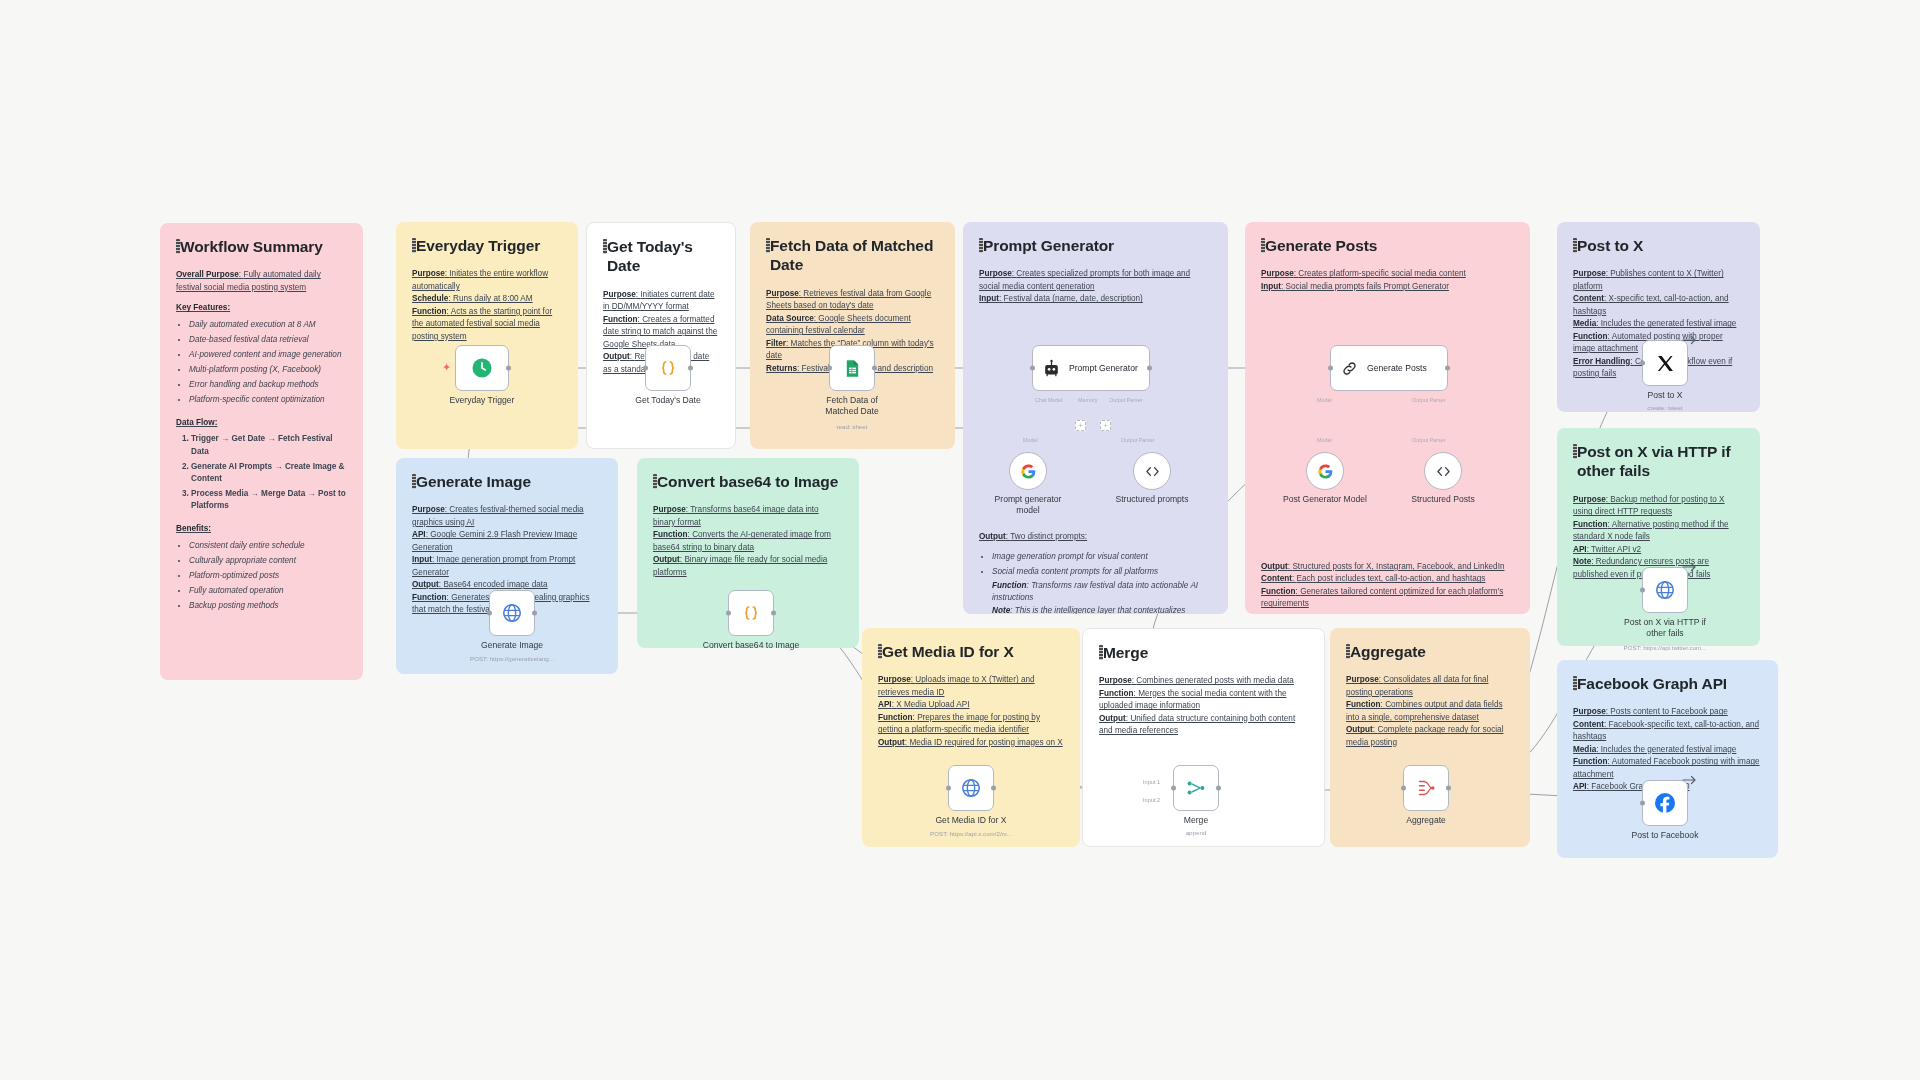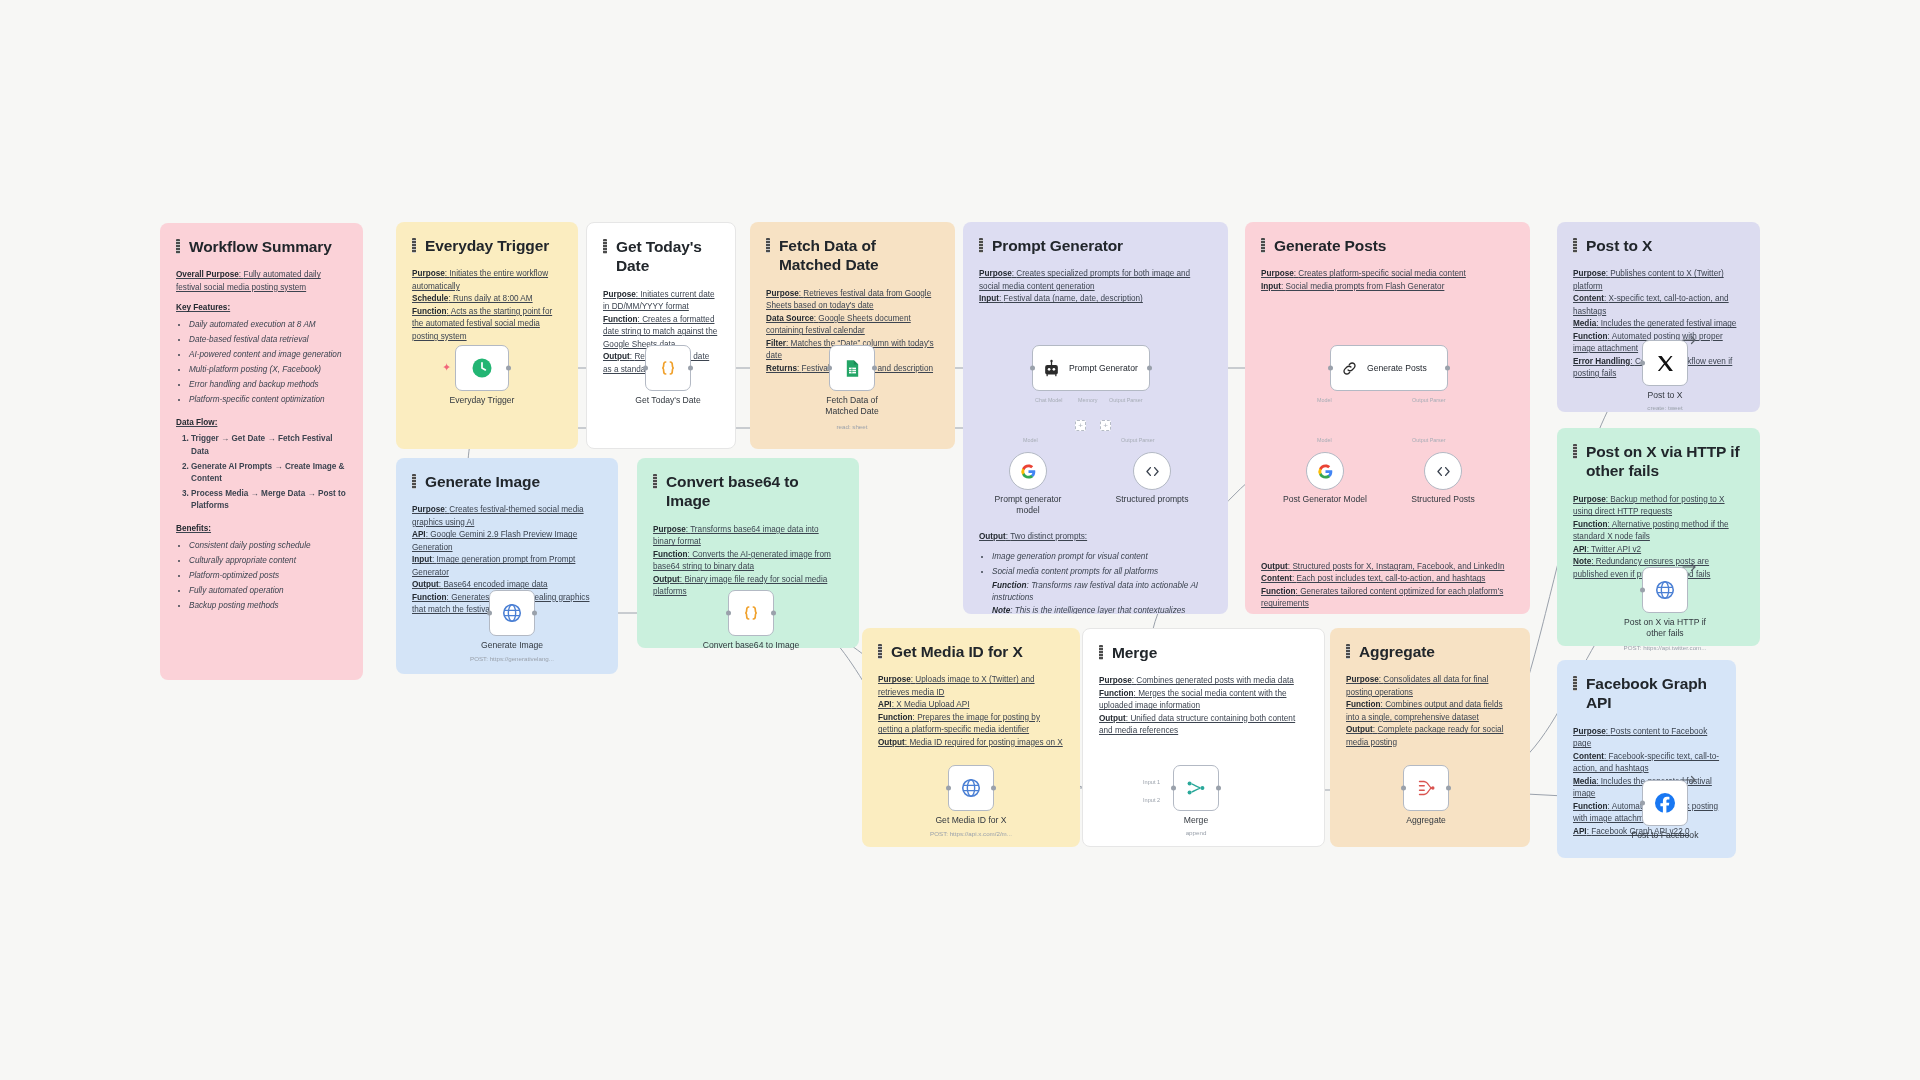--- a/index.html
+++ b/index.html
@@ -19,21 +19,21 @@
     overflow: hidden;
   }
   .note-title {
     font-size: 15.5px;
     font-weight: 700;
     color: #21262b;
     letter-spacing: -0.1px;
     line-height: 1.25;
     display: flex;
     align-items: flex-start;
-    gap: 9px;
+    gap: 0;
     margin-bottom: 13px;
   }
   .bar {
     flex: 0 0 auto;
     width: 4px; height: 15px;
     border-radius: 1px;
     margin-top: 2px;
     background: repeating-linear-gradient(to bottom,#4b4b4b 0 2px,#c9c9c9 2px 3px);
   }
   .note-body { font-size: 8.2px; line-height: 1.52; color: #3c4450; }
@@ -167,21 +167,21 @@
       <div class="gap"></div>
       <p><b>Data Flow:</b></p>
       <ol>
         <li>Trigger → Get Date → Fetch Festival Data</li>
         <li>Generate AI Prompts → Create Image &amp; Content</li>
         <li>Process Media → Merge Data → Post to Platforms</li>
       </ol>
       <div class="gap"></div>
       <p><b>Benefits:</b></p>
       <ul>
-        <li>Consistent daily posting schedule</li>
+        <li>Consistent daily entire schedule</li>
         <li>Culturally appropriate content</li>
         <li>Platform-optimized posts</li>
         <li>Fully automated operation</li>
         <li>Backup posting methods</li>
       </ul>
     </div>
   </div>
 
   <div class="note yellow" style="left:396px; top:222px; width:182px; height:227px;">
     <div class="note-title">
@@ -242,21 +242,21 @@
     </div>
   </div>
 
   <div class="note rose" style="left:1245px; top:222px; width:285px; height:392px;">
     <div class="note-title">
         <span class="bar"></span>
       <span>Generate Posts</span>
       </div>
     <div class="note-body">
       <p><b>Purpose</b>: <span>Creates platform-specific social media content</span></p>
-      <p><b>Input</b>: <span>Social media prompts from Flash Generator</span></p>
+      <p><b>Input</b>: <span>Social media prompts fails Prompt Generator</span></p>
     </div>
     <div class="note-body" style="position:absolute; left:16px; top:339px; width:253px;">
       <p><b>Output</b>: <span>Structured posts for X, Instagram, Facebook, and LinkedIn</span></p>
       <p><b>Content</b>: <span>Each post includes text, call-to-action, and hashtags</span></p>
       <p><b>Function</b>: <span>Generates tailored content optimized for each platform's requirements</span></p>
     </div>
   </div>
 
   <div class="note lav" style="left:1557px; top:222px; width:203px; height:190px;">
     <div class="note-title">
@@ -278,21 +278,21 @@
       <span>Post on X via HTTP if other fails</span>
       </div>
     <div class="note-body">
       <p><b>Purpose</b>: <span>Backup method for posting to X using direct HTTP requests</span></p>
       <p><b>Function</b>: <span>Alternative posting method if the standard X node fails</span></p>
       <p><b>API</b>: <span>Twitter API v2</span></p>
       <p><b>Note</b>: <span>Redundancy ensures posts are published even if primary method fails</span></p>
     </div>
   </div>
 
-  <div class="note blue2" style="left:1557px; top:660px; width:179px; height:198px;">
+  <div class="note blue2" style="left:1557px; top:660px; width:221px; height:198px;">
     <div class="note-title">
         <span class="bar"></span>
       <span>Facebook Graph API</span>
       </div>
     <div class="note-body">
       <p><b>Purpose</b>: <span>Posts content to Facebook page</span></p>
       <p><b>Content</b>: <span>Facebook-specific text, call-to-action, and hashtags</span></p>
       <p><b>Media</b>: <span>Includes the generated festival image</span></p>
       <p><b>Function</b>: <span>Automated Facebook posting with image attachment</span></p>
       <p><b>API</b>: <span>Facebook Graph API v22.0</span></p>

